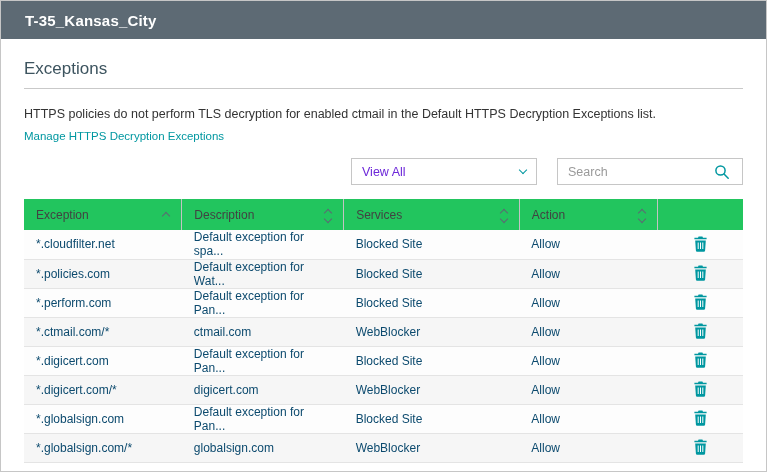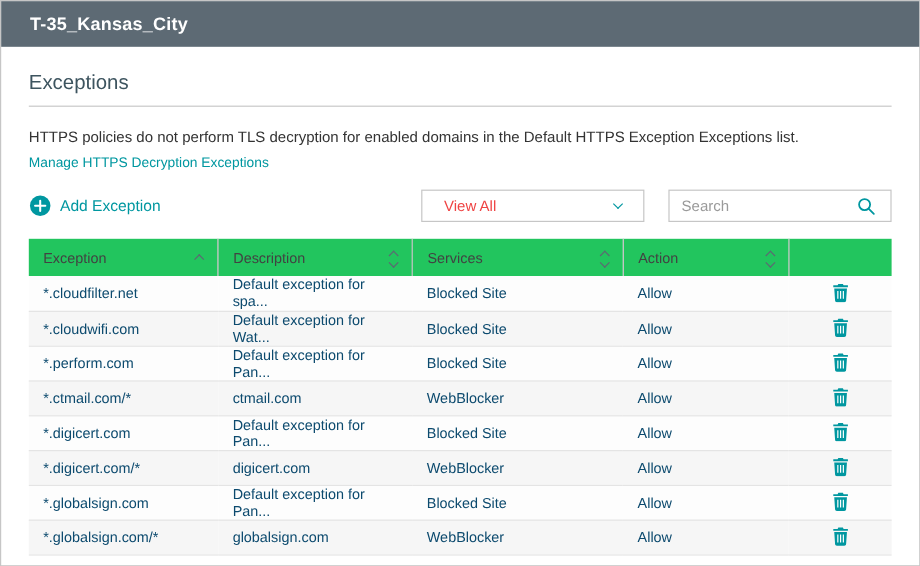--- a/index.html
+++ b/index.html
@@ -43,21 +43,21 @@
   .add-btn {
     display: flex; align-items: center; gap: 7px;
     color: #0097a0; font-size: 13px; cursor: pointer;
     background: none; border: none; font-family: inherit; padding: 0;
   }
   .toolbar-spacer { flex: 1 1 auto; }
   .filter-select {
     width: 186px; height: 27px;
     border: 1px solid #c6c6c6; background: #ffffff;
     display: flex; align-items: center; justify-content: space-between;
-    padding: 0 18px; font-size: 12.5px; color: #ef4444; cursor: pointer;
+    padding: 0 10px; font-size: 12.5px; color: #6d28d9; cursor: pointer;
     margin-right: 20px;
   }
   .search-box {
     width: 186px; height: 27px;
     border: 1px solid #c6c6c6; background: #ffffff;
     display: flex; align-items: center; padding: 0 12px 0 10px;
   }
   .search-box input {
     border: none; outline: none; flex: 1 1 auto; min-width: 0;
     font-size: 12.5px; color: #424242; font-family: inherit;
@@ -106,33 +106,24 @@
 
   <div class="titlebar">
     <span>T-35_Kansas_City</span>
   </div>
 
   <div class="content">
 
     <h2 class="section-title">Exceptions</h2>
     <hr class="divider">
 
-    <p class="desc">HTTPS policies do not perform TLS decryption for enabled domains in the Default HTTPS Exception Exceptions list.</p>
+    <p class="desc">HTTPS policies do not perform TLS decryption for enabled ctmail in the Default HTTPS Decryption Exceptions list.</p>
     <a class="manage-link">Manage HTTPS Decryption Exceptions</a>
 
     <div class="toolbar">
-      <button class="add-btn">
-        <span style="line-height:0;">
-          <svg width="19" height="19" viewBox="0 0 20 20">
-            <circle cx="10" cy="10" r="9" fill="#0097a0"></circle>
-            <path d="M10 5.5v9M5.5 10h9" stroke="#ffffff" stroke-width="1.8" stroke-linecap="round"></path>
-          </svg>
-        </span>
-        <span>Add Exception</span>
-      </button>
 
       <div class="toolbar-spacer"></div>
 
       <div class="filter-select">
         <span>View All</span>
         <span class="chev down teal" style="margin-top:-3px;"></span>
       </div>
 
       <div class="search-box">
         <input type="text" placeholder="Search" style="">
@@ -202,21 +193,21 @@
         <svg width="15" height="16" viewBox="0 0 15 16">
           <path fill="#0097a0" d="M5.6 0.6h3.8l0.6 1.2h3.6v1.5H1.4V1.8h3.6L5.6 0.6z"></path>
           <path fill="#0097a0" d="M2.2 4.4h10.6l-0.7 10c-0.05 0.8-0.7 1.4-1.5 1.4H4.4c-0.8 0-1.45-0.6-1.5-1.4l-0.7-10z"></path>
           <path stroke="#ffffff" stroke-width="1" d="M5.2 6.5v6.5M7.5 6.5v6.5M9.8 6.5v6.5"></path>
         </svg>
       </button>
     </td>
   </tr>
 
   <tr>
-    <td class="cell-exception">*.cloudwifi.com</td>
+    <td class="cell-exception">*.policies.com</td>
     <td>Default exception for Wat...</td>
     <td>Blocked Site</td>
     <td>Allow</td>
     <td class="cell-trash">
       <button class="trash-btn">
         <svg width="15" height="16" viewBox="0 0 15 16">
           <path fill="#0097a0" d="M5.6 0.6h3.8l0.6 1.2h3.6v1.5H1.4V1.8h3.6L5.6 0.6z"></path>
           <path fill="#0097a0" d="M2.2 4.4h10.6l-0.7 10c-0.05 0.8-0.7 1.4-1.5 1.4H4.4c-0.8 0-1.45-0.6-1.5-1.4l-0.7-10z"></path>
           <path stroke="#ffffff" stroke-width="1" d="M5.2 6.5v6.5M7.5 6.5v6.5M9.8 6.5v6.5"></path>
         </svg>

